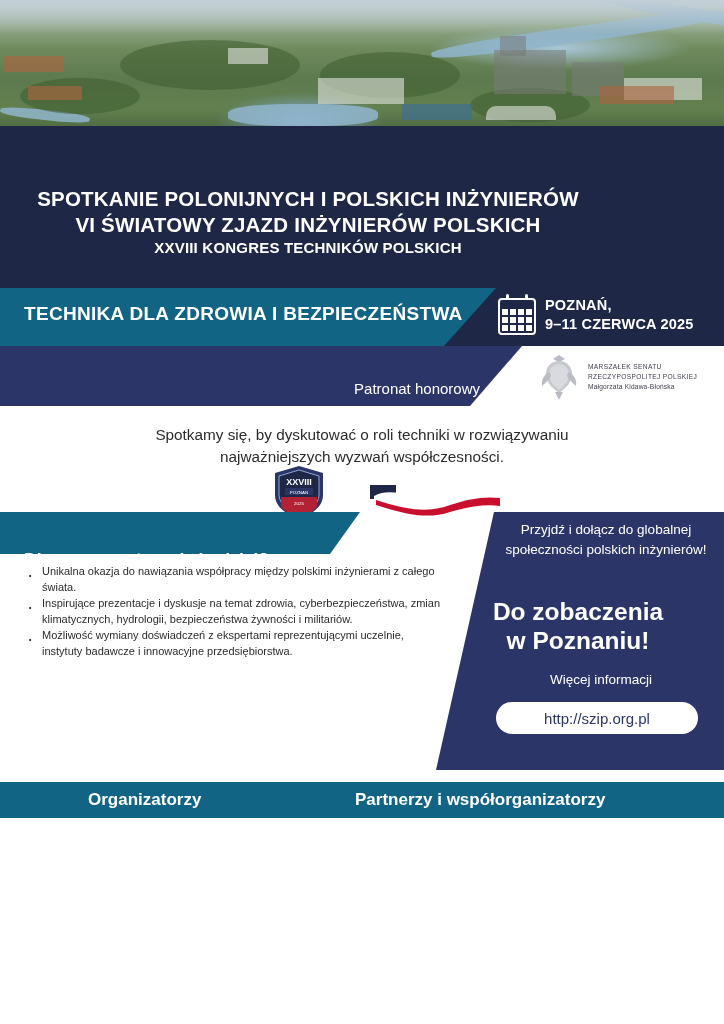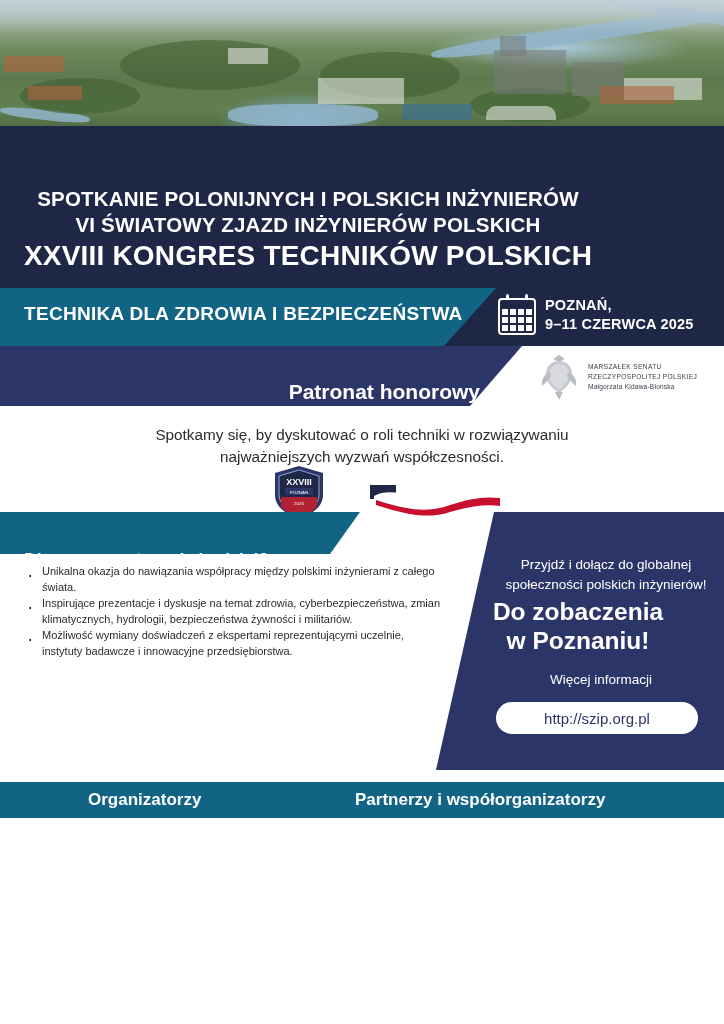--- a/index.html
+++ b/index.html
@@ -24,21 +24,21 @@
   .photo .lite{position:absolute;background:rgba(226,228,224,.6);}
   .photo .haze{position:absolute;left:0;top:0;width:724px;height:34px;
     background:linear-gradient(180deg,rgba(196,208,216,.95),rgba(196,208,216,0));}
 
   
   .titleband{position:absolute;left:0;top:126px;width:724px;height:168px;background:#1e2746;}
   .titles{position:absolute;left:0;top:138px;width:616px;text-align:center;margin-top:48px;}
   .titles div{color:#fff;font-weight:bold;letter-spacing:.2px;line-height:1.28;}
   .t1{font-size:20.5px;}
   .t2{font-size:20.5px;}
-  .t3{font-size:28px;}
+  .t3{font-size:15px;}
 
   
   .logorow{position:absolute;left:0;top:232px;width:628px;height:56px;}
   .shield{position:absolute;left:272px;top:233px;width:54px;height:54px;}
   .gearlogo{position:absolute;left:340px;top:234px;width:180px;height:52px;}
 
   
   .tealband{position:absolute;left:0;top:288px;width:724px;height:58px;background:#126485;}
   .tealband .darkwedge{position:absolute;right:0;top:0;width:280px;height:58px;background:#1e2746;
     clip-path:polygon(52px 0,280px 0,280px 58px,0 58px);}
@@ -50,21 +50,21 @@
   .calgrid{position:absolute;left:2px;right:2px;top:9px;bottom:2px;display:grid;
     grid-template-columns:repeat(4,1fr);grid-template-rows:repeat(3,1fr);gap:1.6px;}
   .calgrid i{background:#fff;display:block;}
   .datetext{color:#fff;font-size:14.5px;font-weight:bold;line-height:1.32;letter-spacing:.2px;}
 
   
   .patron-wrap{position:absolute;left:0;top:346px;width:724px;height:60px;background:#fff;}
   .patron-bar{position:absolute;left:0;top:0;width:522px;height:60px;background:#2c3568;
     clip-path:polygon(0 0,522px 0,470px 60px,0 60px);}
   .patron-text{position:absolute;left:0;top:380px;width:480px;text-align:right;color:#fff;
-    font-size:21px;font-weight:bold;}
+    font-size:15px;font-weight:normal;}
   .senate{position:absolute;left:538px;top:352px;display:flex;gap:8px;align-items:center;}
   .eagle{width:42px;height:50px;flex:none;}
   .senate-lines{font-size:6.6px;color:#3b3b4a;line-height:1.55;letter-spacing:.35px;}
   .senate-lines .nm{font-size:6.6px;letter-spacing:.2px;}
 
   
   .intro{position:absolute;left:40px;top:424px;width:644px;text-align:center;
     font-size:15.3px;line-height:1.47;color:#2b2b2b;}
 
   
@@ -72,21 +72,21 @@
     clip-path:polygon(0 0,360px 0,330px 42px,0 42px);}
   .why-title{position:absolute;left:24px;top:521px;color:#fff;font-size:17.5px;font-weight:bold;margin-top:29px;}
   .bullets{position:absolute;left:24px;top:564px;width:420px;font-size:11px;line-height:1.42;color:#2b2b2b;}
   .bullets ul{margin:0;padding:0;list-style:none;}
   .bullets li{position:relative;padding-left:18px;margin-bottom:1px;}
   .bullets li:before{content:"·";position:absolute;left:3px;top:-2px;font-size:19px;color:#2b2b2b;}
 
   
   .rightpanel{position:absolute;left:432px;top:512px;width:292px;height:258px;background:#2c3568;
     clip-path:polygon(62px 0,292px 0,292px 258px,4px 258px);}
-  .rp-lead{position:absolute;left:500px;top:555px;width:212px;text-align:center;color:#fff;
+  .rp-lead{position:absolute;left:500px;top:520px;width:212px;text-align:center;color:#fff;
     font-size:13.5px;line-height:1.46;}
   .rp-big{position:absolute;left:465px;top:597px;width:226px;text-align:center;color:#fff;
     font-size:24.5px;font-weight:bold;line-height:1.2;}
   .rp-more{position:absolute;left:488px;top:672px;width:226px;text-align:center;color:#fff;font-size:13.5px;}
   .rp-pill{position:absolute;left:496px;top:702px;width:202px;height:32px;background:#fff;border-radius:17px;
     display:flex;align-items:center;justify-content:center;color:#2c3568;font-size:15px;}
 
   
   .orgband{position:absolute;left:0;top:782px;width:724px;height:36px;background:#126485;}
   .org-h1{position:absolute;left:88px;top:790px;color:#fff;font-size:17px;font-weight:bold;}

